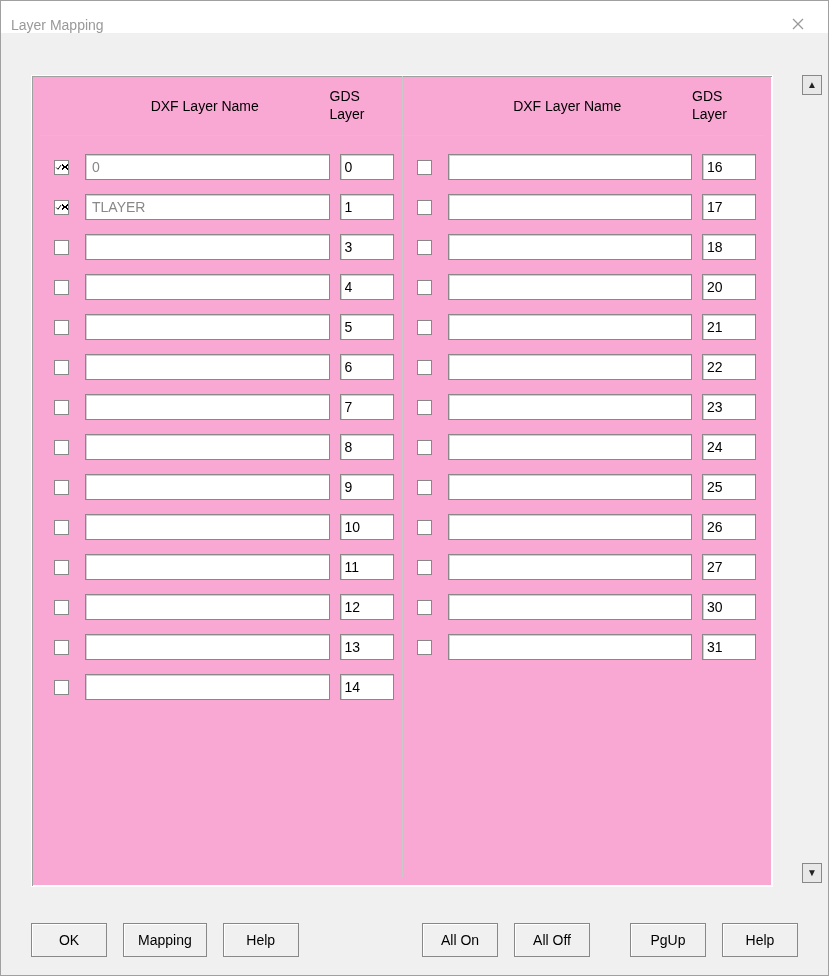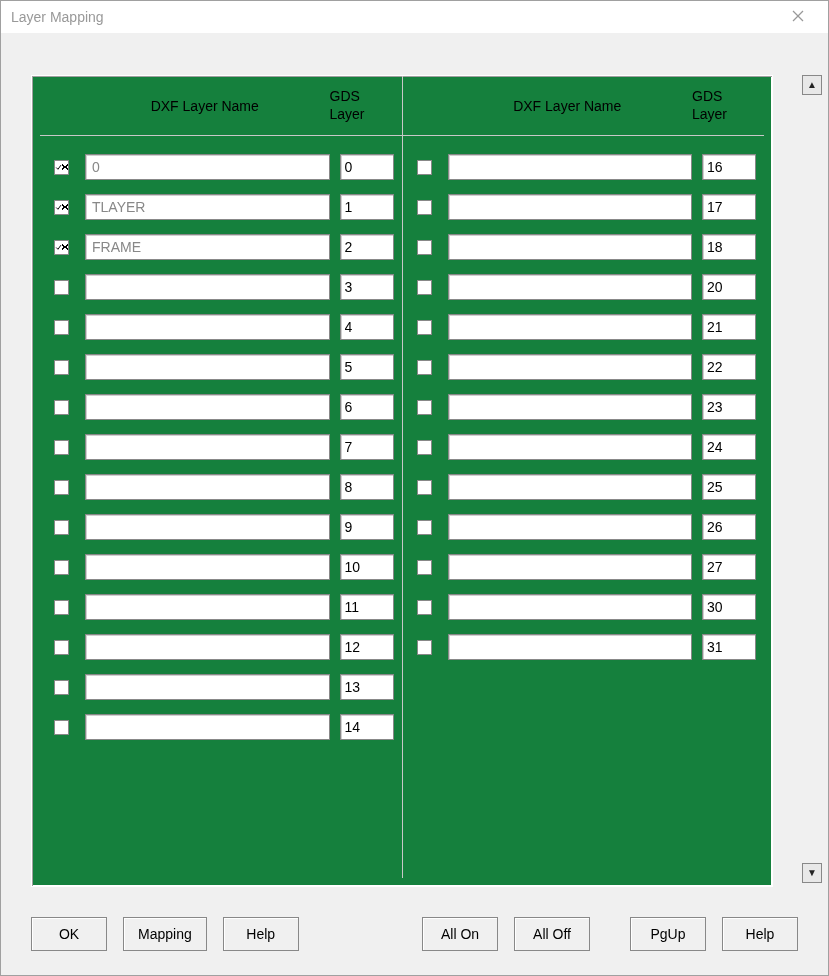--- a/index.html
+++ b/index.html
@@ -11,21 +11,21 @@
     width:829px;
     height:976px;
     box-sizing:border-box;
     border:1px solid #a0a0a0;
     position:relative;
     overflow:hidden;
   }
   .titlebar{
     height:32px;
     line-height:32px;
-    padding:0 10px;
+    padding:8px 10px;
     font-size:14px;
     color:#999;
     display:flex;
     align-items:center;
     justify-content:space-between;
     background:#fff;
     border-bottom:1px solid #d0d0d0;
   }
   .titlebar .close{
     width:40px;
@@ -39,21 +39,21 @@
     background:#f0f0f0;
   }
   .frame{
     position:absolute;
     left:30px;
     top:42px;
     width:740px;
     height:810px;
     border:1px solid #fff;
     box-shadow:inset 1px 1px 0 #a0a0a0, inset -1px -1px 0 #fff;
-    background:#15803d;
+    background:#f9a8d4;
   }
   .cols{
     position:absolute;
     left:8px;right:8px;top:0;bottom:8px;
     display:flex;
     gap:0;
   }
   .col{
     flex:1;
     display:flex;
@@ -149,21 +149,21 @@
     box-sizing:border-box;
   }
   .sbbtn span{font-size:10px;line-height:1;color:#222;}
   .btnbar{
     position:absolute;
     left:30px;
     right:30px;
     bottom:18px;
     height:40px;
     display:flex;
-    align-items:flex-start;
+    align-items:flex-end;
   }
   .btn{
     height:34px;
     min-width:76px;
     padding:0 14px;
     border:1px solid #888;
     background:#f0f0f0;
     font-family:inherit;
     font-size:14px;
     box-shadow:1px 1px 0 #fff inset;
@@ -205,29 +205,20 @@
               <input type="text" class="gds" value="0" style="">
             </div>
             <div class="row">
               <span class="cb checked">
                 <svg viewBox="0 0 12 12">
                   <polyline points="2,6 5,9 10,2" fill="none" stroke="#000" stroke-width="1.6"></polyline>
                 </svg>
               </span>
               <input type="text" class="txt" readonly="" value="TLAYER" style="">
               <input type="text" class="gds" value="1" style="">
-            </div>
-            <div class="row">
-              <span class="cb checked">
-                <svg viewBox="0 0 12 12">
-                  <polyline points="2,6 5,9 10,2" fill="none" stroke="#000" stroke-width="1.6"></polyline>
-                </svg>
-              </span>
-              <input type="text" class="txt" readonly="" value="FRAME" style="">
-              <input type="text" class="gds" value="2" style="">
             </div>
             <div class="row">
               <span class="cb"></span>
               <input type="text" class="txt" style="">
               <input type="text" class="gds" value="3" style="">
             </div>
             <div class="row">
               <span class="cb"></span>
               <input type="text" class="txt" style="">
               <input type="text" class="gds" value="4" style="">

